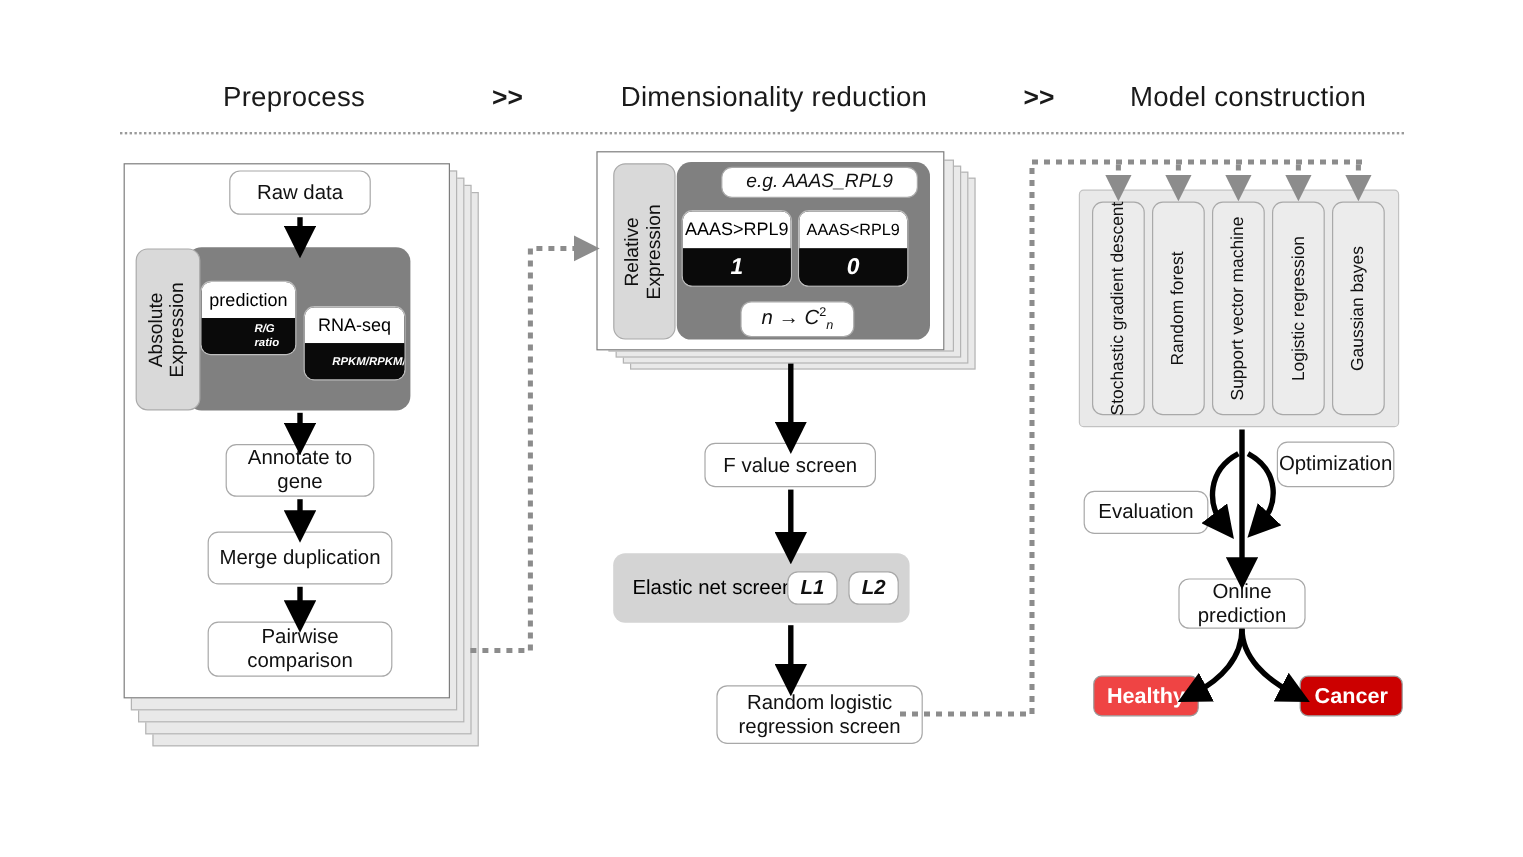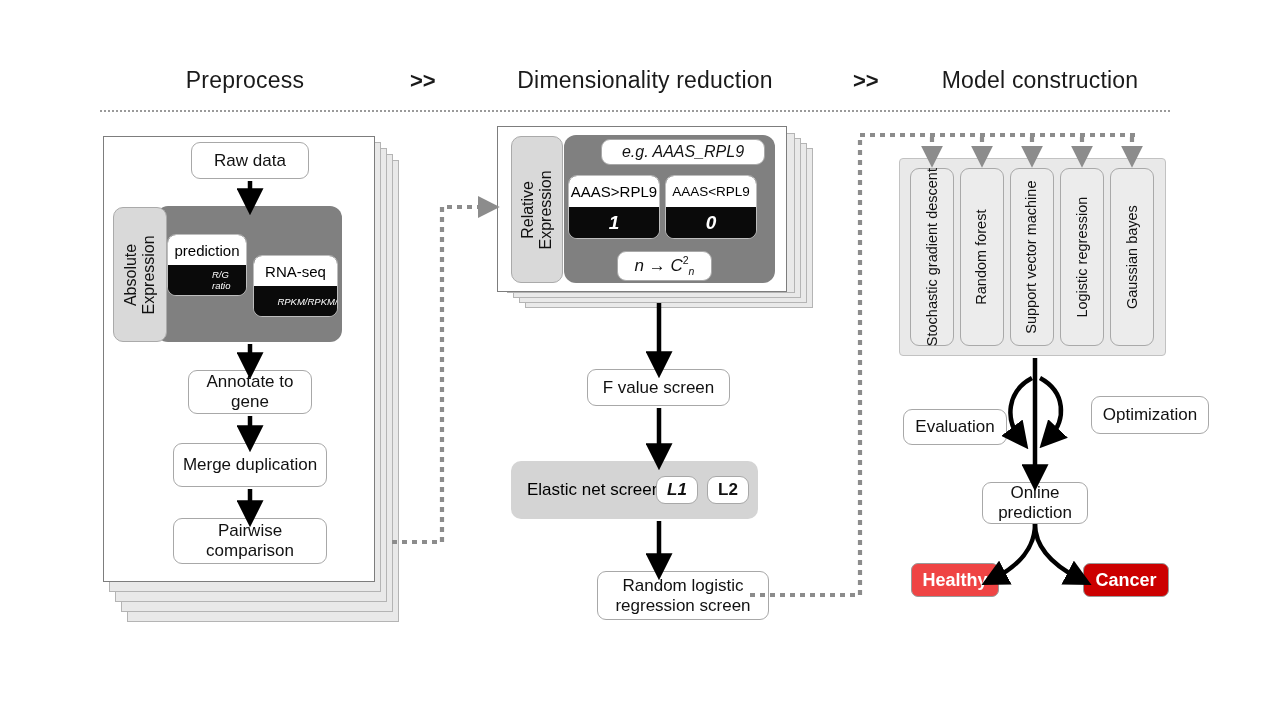--- a/index.html
+++ b/index.html
@@ -124,21 +124,21 @@
     background: #0a0a0a;
     color: #ffffff;
     display: flex;
     align-items: center;
     justify-content: center;
     height: 50%;
     font-style: italic;
     font-weight: 700;
   }
   .chip.tiny .top { font-size: 15px; }
-  .chip.tiny .bot { font-size: 9.5px; font-weight: 400; padding-left: 44px; }
+  .chip.tiny .bot { font-size: 9.5px; font-weight: 700; padding-left: 44px; }
   .chip.num .bot { font-size: 19px; }
 
   
   .algo-wrap {
     position: absolute;
     box-sizing: border-box;
     background: #e9e9e9;
     border: 1.4px solid #c2c2c2;
     border-radius: 4px;
   }
@@ -249,21 +249,21 @@
 
   <div class="node" style="left:617px; top:251px; width:95px; height:30px;">
     <span class="supsub"><span>n</span> <span>→</span> <span>C</span><sup>2</sup><sub>n</sub></span>
   </div>
 
   <div class="node" style="left:587px; top:369px; width:143px; height:37px;">F value screen</div>
 
   <div class="grayband" style="left:511px; top:461px; width:247px; height:58px;"></div>
   <div class="abs" style="left:527px; top:480px; font-size:17px;">Elastic net screen</div>
   <div class="node" style="left:656px; top:476px; width:42px; height:28px; font-style:italic; font-weight:700; font-size:17px;">L1</div>
-  <div class="node" style="left:707px; top:476px; width:42px; height:28px; font-weight:700; font-size:17px;">L2</div>
+  <div class="node" style="left:707px; top:476px; width:42px; height:28px; font-style:italic; font-weight:700; font-size:17px;">L2</div>
 
   <div class="node" style="left:573px; top:571px; width:172px; height:49px;margin-left:24px;">Random logistic regression screen</div>
 
   <div class="algo-wrap" style="left:899px; top:158px; width:267px; height:198px;"></div>
 
   <div class="algo" style="left:910px; top:168px; width:44px; height:178px;">
     <div class="vtext">
       <span>Stochastic gradient descent</span>
     </div>
   </div>
@@ -282,21 +282,21 @@
       <span>Logistic regression</span>
     </div>
   </div>
   <div class="algo" style="left:1110px; top:168px; width:44px; height:178px;">
     <div class="vtext">
       <span>Gaussian bayes</span>
     </div>
   </div>
 
   <div class="node" style="left:903px; top:409px; width:104px; height:36px;">Evaluation</div>
-  <div class="node" style="left:1064px; top:396px; width:118px; height:38px;margin-left:27px;">Optimization</div>
+  <div class="node" style="left:1064px; top:368px; width:98px; height:38px;">Optimization</div>
   <div class="node" style="left:982px; top:482px; width:106px; height:42px;">Online prediction</div>
 
   <div class="badge" style="left:911px; top:563px; width:88px; height:34px; background:#ef4444;">Healthy</div>
   <div class="badge" style="left:1083px; top:563px; width:86px; height:34px; background:#CC0000;">Cancer</div>
 
   <svg class="overlay" viewBox="0 0 1269 714">
     <defs>
       <marker id="ah" markerWidth="6" markerHeight="6" refX="2.6" refY="3" orient="auto">
         <path d="M0,0 L6,3 L0,6 z" fill="#000"></path>
       </marker>

